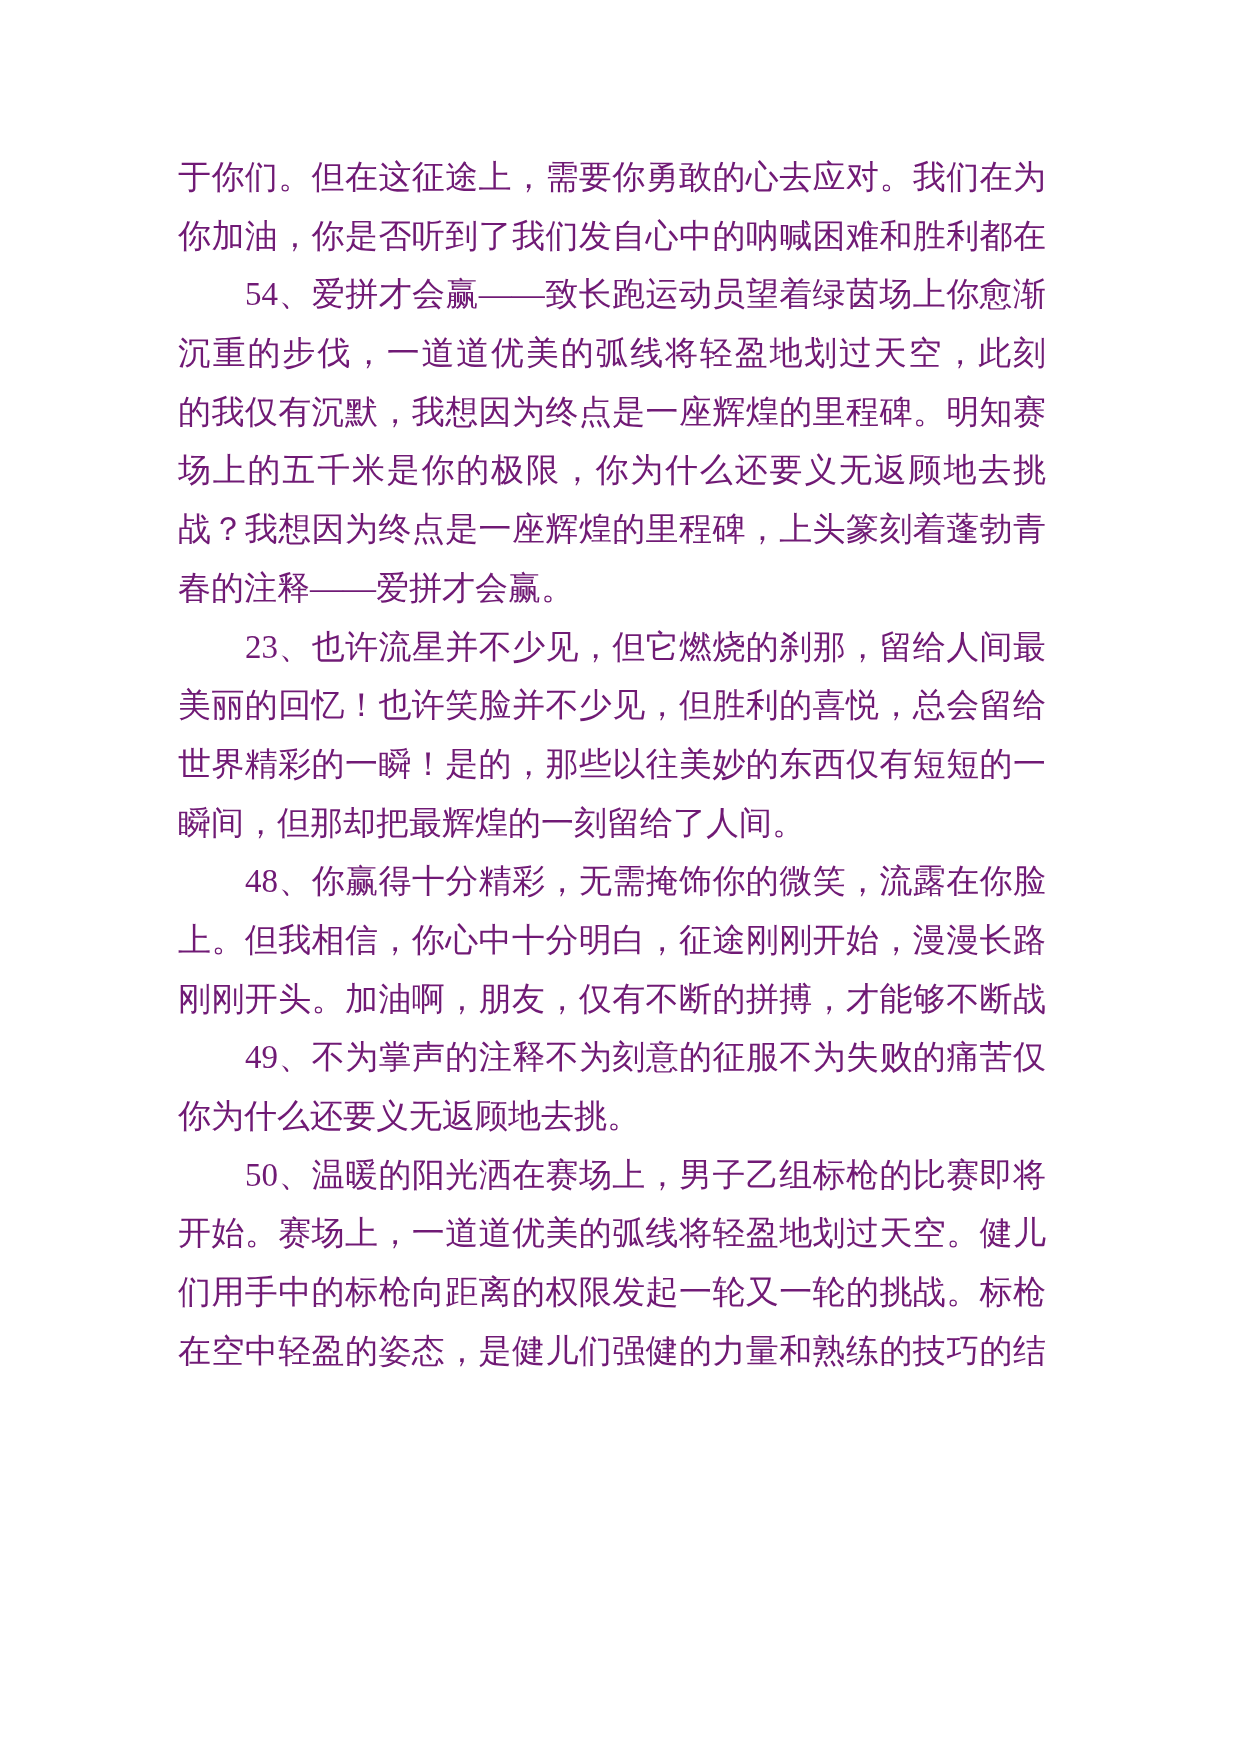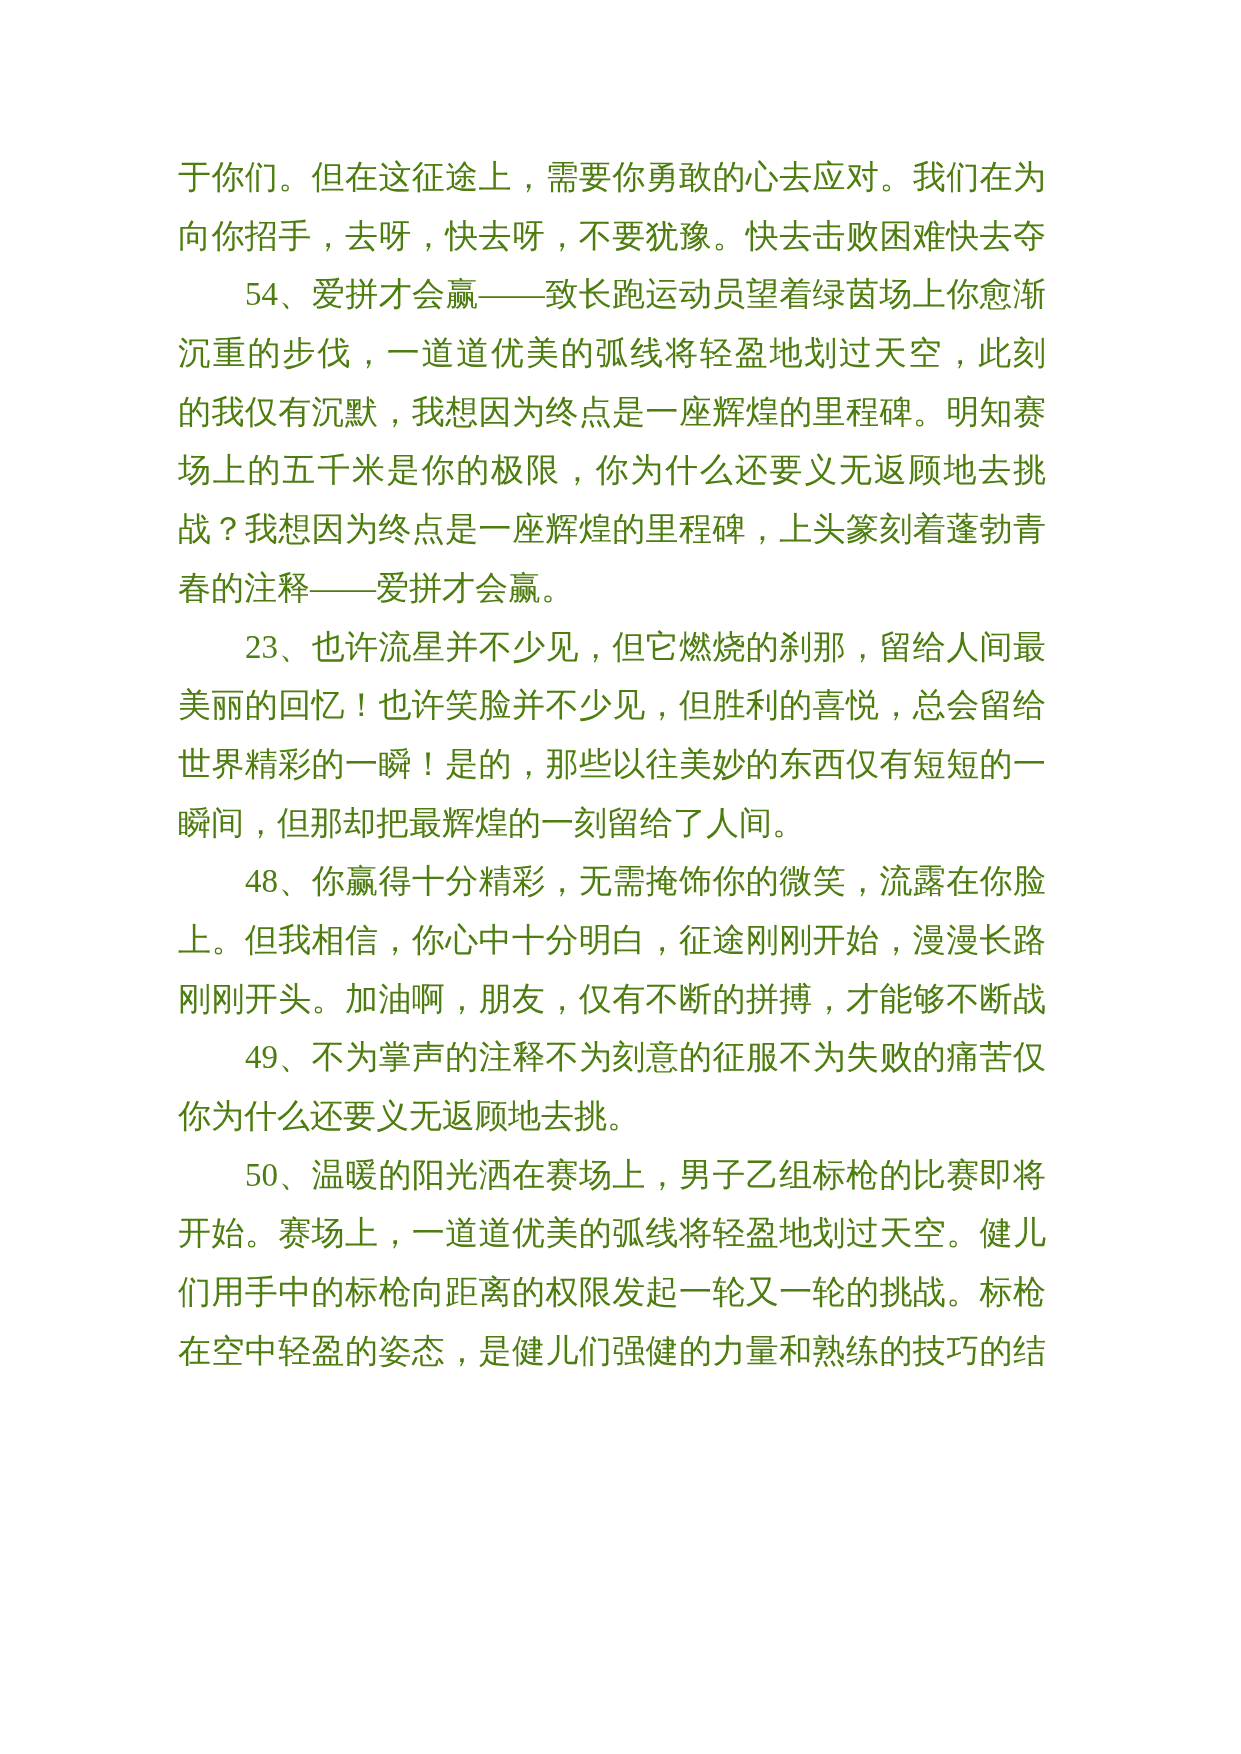--- a/index.html
+++ b/index.html
@@ -13,21 +13,21 @@
     height: 1754px;
     background: #ffffff;
     overflow: hidden;
     font-family: "Liberation Serif", "DejaVu Serif", serif;
   }
   .doc {
     position: absolute;
     left: 178px;
     top: 148px;
     width: 868px;
-    color: #4d7c0f;
+    color: #701a75;
     font-size: 33px;
     line-height: 58.7px;
     font-weight: 400;
     letter-spacing: 0;
   }
   .ln {
     text-align: justify;
     text-align-last: justify;
     text-justify: inter-character;
     height: 58.7px;
@@ -40,21 +40,21 @@
     text-align: left;
     text-align-last: left;
   }
 </style>
 </head>
 <body>
 
 <div class="page">
   <div class="doc">
     <div class="ln">于你们。但在这征途上，需要你勇敢的心去应对。我们在为</div>
-    <div class="ln">向你招手，去呀，快去呀，不要犹豫。快去击败困难快去夺</div>
+    <div class="ln">你加油，你是否听到了我们发自心中的呐喊困难和胜利都在</div>
     <div class="ln start">54、爱拼才会赢——致长跑运动员望着绿茵场上你愈渐</div>
     <div class="ln">沉重的步伐，一道道优美的弧线将轻盈地划过天空，此刻</div>
     <div class="ln">的我仅有沉默，我想因为终点是一座辉煌的里程碑。明知赛</div>
     <div class="ln">场上的五千米是你的极限，你为什么还要义无返顾地去挑</div>
     <div class="ln">战？我想因为终点是一座辉煌的里程碑，上头篆刻着蓬勃青</div>
     <div class="ln end">春的注释——爱拼才会赢。</div>
     <div class="ln start">23、也许流星并不少见，但它燃烧的刹那，留给人间最</div>
     <div class="ln">美丽的回忆！也许笑脸并不少见，但胜利的喜悦，总会留给</div>
     <div class="ln">世界精彩的一瞬！是的，那些以往美妙的东西仅有短短的一</div>
     <div class="ln end">瞬间，但那却把最辉煌的一刻留给了人间。</div>

